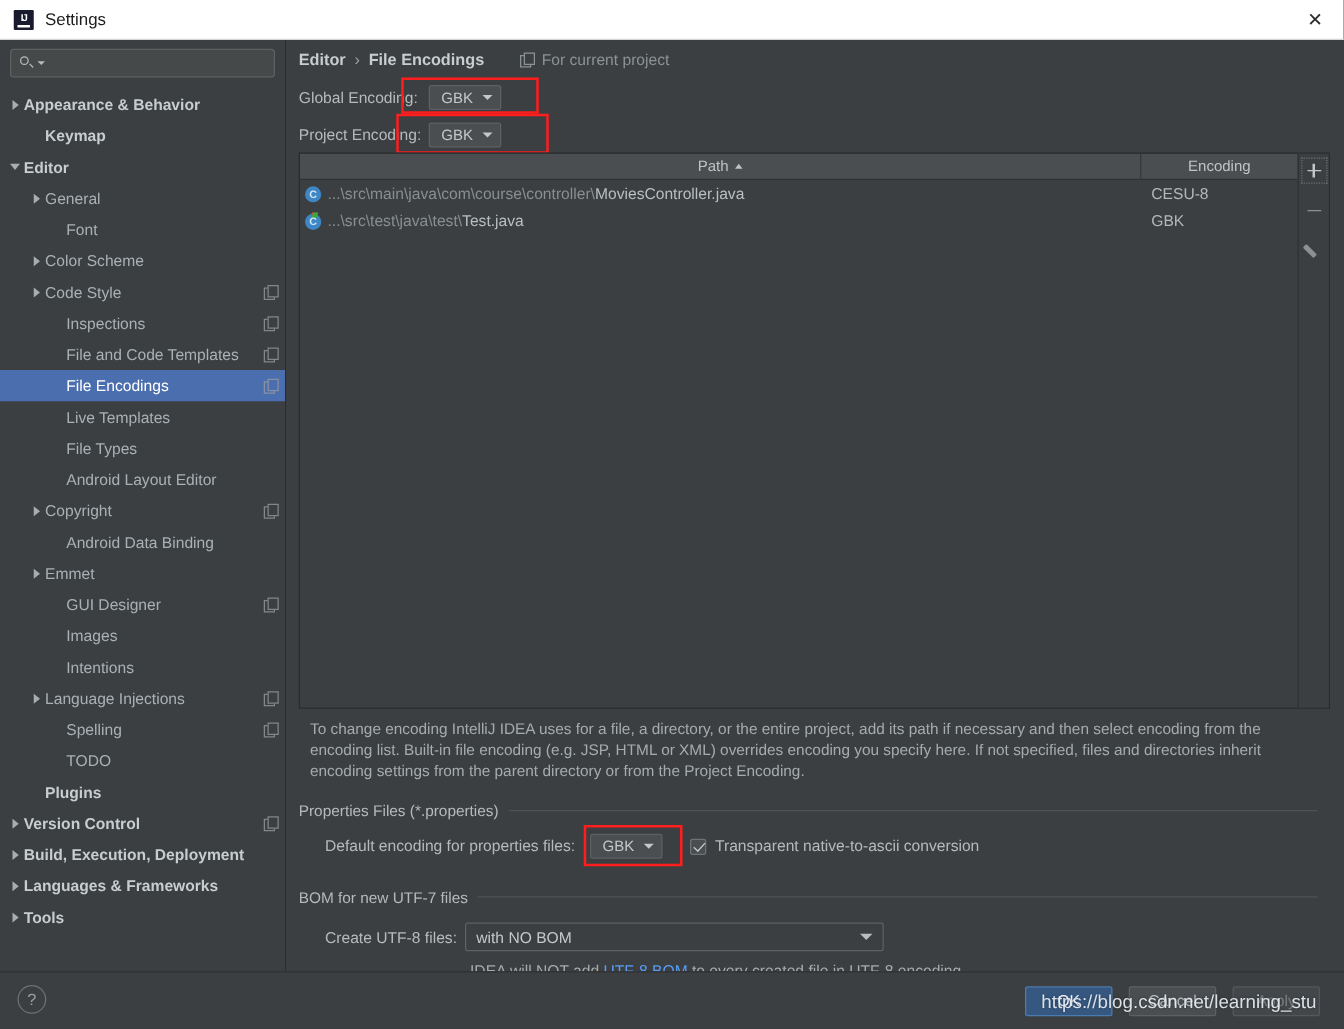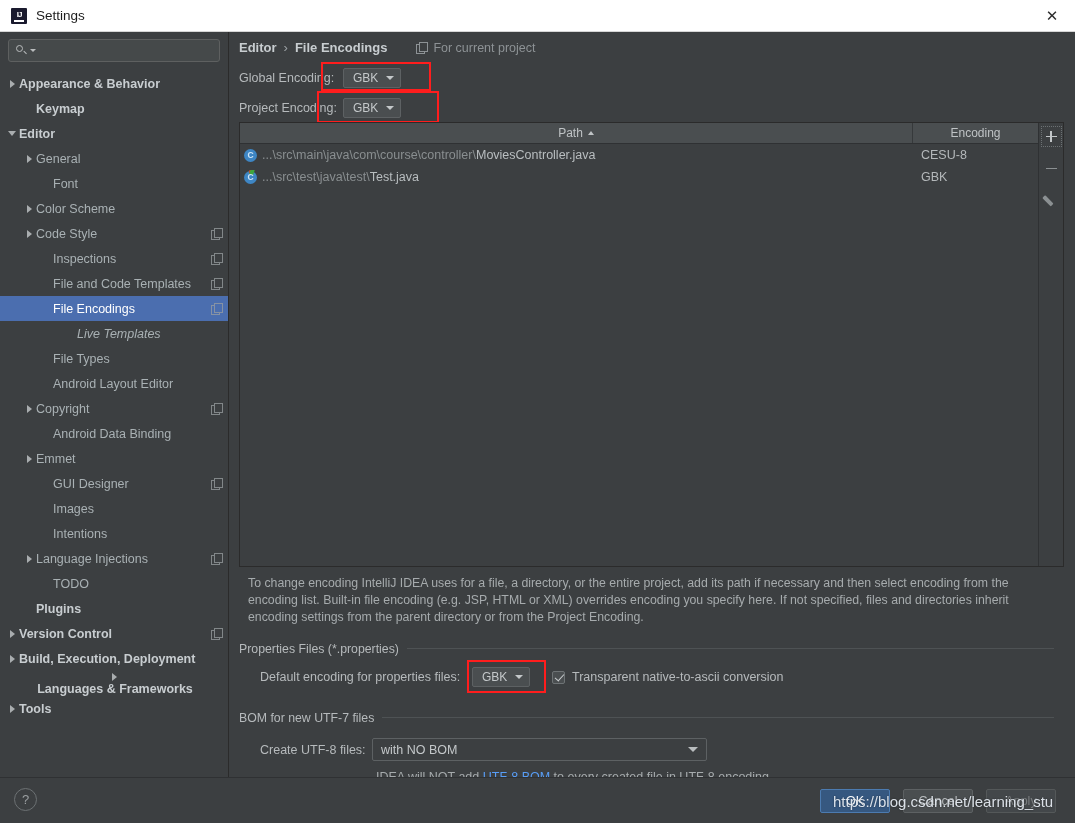--- a/index.html
+++ b/index.html
@@ -417,21 +417,21 @@
         <div class="tree-row" style="padding-left: 42px;">
           <span class="arrow"></span>
           <span class="tree-label">File and Code Templates</span>
           <span class="copy-badge"></span>
         </div>
         <div class="tree-row selected" style="padding-left: 42px;">
           <span class="arrow"></span>
           <span class="tree-label">File Encodings</span>
           <span class="copy-badge"></span>
         </div>
-        <div class="tree-row" style="padding-left: 66px; font-style: italic;">
+        <div class="tree-row" style="padding-left: 42px;">
           <span class="arrow"></span>
           <span class="tree-label">Live Templates</span>
         </div>
         <div class="tree-row" style="padding-left: 42px;">
           <span class="arrow"></span>
           <span class="tree-label">File Types</span>
         </div>
         <div class="tree-row" style="padding-left: 42px;">
           <span class="arrow"></span>
           <span class="tree-label">Android Layout Editor</span>
@@ -462,36 +462,41 @@
           <span class="arrow"></span>
           <span class="tree-label">Intentions</span>
         </div>
         <div class="tree-row" style="padding-left: 25px;">
           <span class="arrow right"></span>
           <span class="tree-label">Language Injections</span>
           <span class="copy-badge"></span>
         </div>
         <div class="tree-row" style="padding-left: 42px;">
           <span class="arrow"></span>
+          <span class="tree-label">Spelling</span>
+          <span class="copy-badge"></span>
+        </div>
+        <div class="tree-row" style="padding-left: 42px;">
+          <span class="arrow"></span>
           <span class="tree-label">TODO</span>
         </div>
         <div class="tree-row bold" style="padding-left: 25px;">
           <span class="arrow"></span>
           <span class="tree-label">Plugins</span>
         </div>
         <div class="tree-row bold" style="padding-left: 8px;">
           <span class="arrow right"></span>
           <span class="tree-label">Version Control</span>
           <span class="copy-badge"></span>
         </div>
         <div class="tree-row bold" style="padding-left: 8px;">
           <span class="arrow right"></span>
           <span class="tree-label">Build, Execution, Deployment</span>
         </div>
-        <div class="tree-row bold" style="padding-left: 8px; flex-direction: column;">
+        <div class="tree-row bold" style="padding-left: 8px;">
           <span class="arrow right"></span>
           <span class="tree-label">Languages &amp; Frameworks</span>
         </div>
         <div class="tree-row bold" style="padding-left: 8px;">
           <span class="arrow right"></span>
           <span class="tree-label">Tools</span>
         </div>
       </div>
   </div>
 

